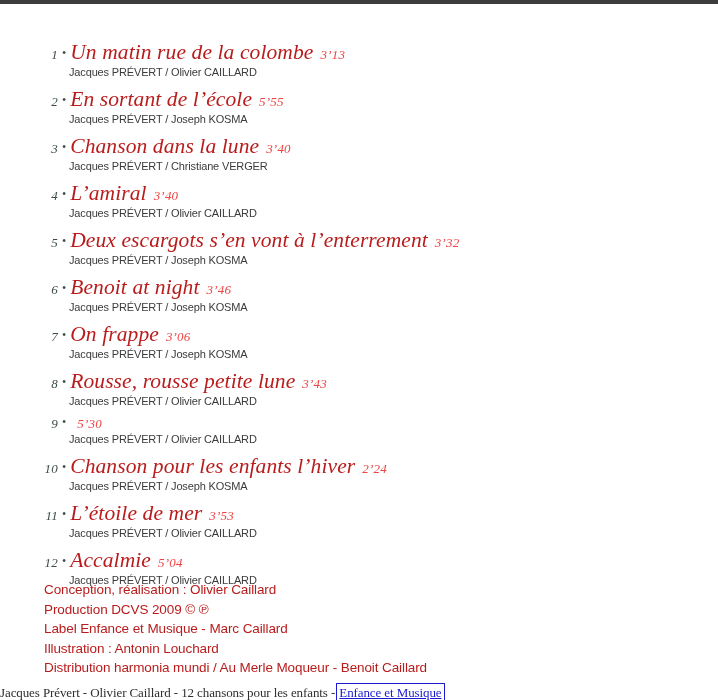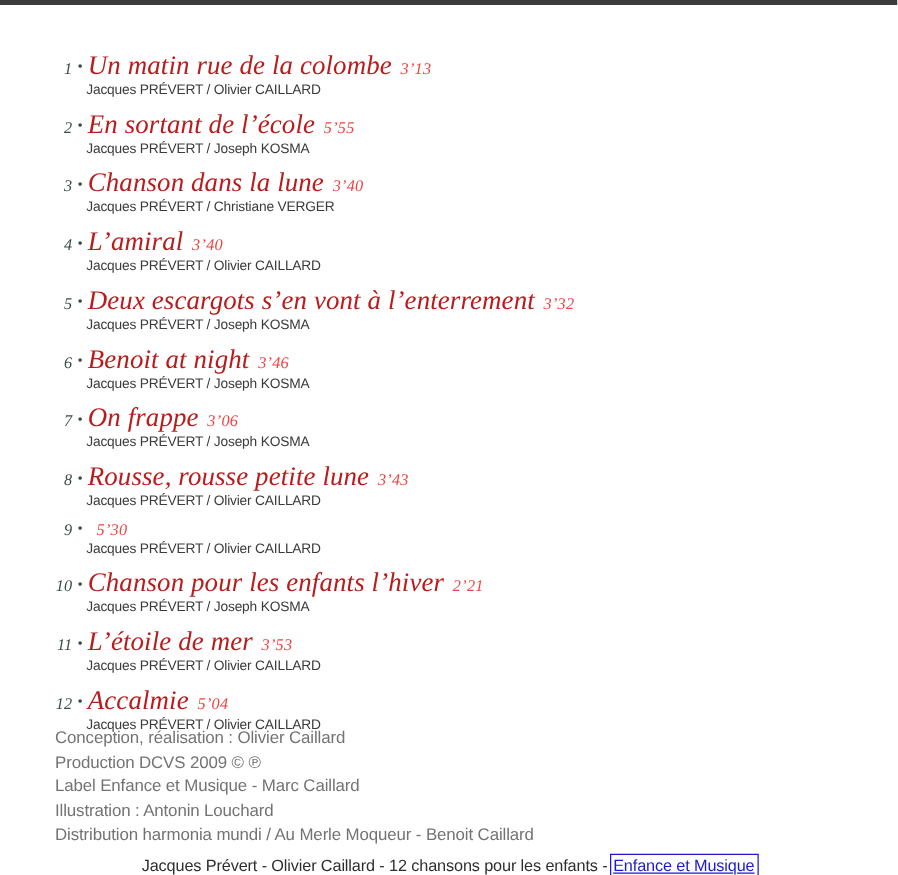--- a/index.html
+++ b/index.html
@@ -104,34 +104,34 @@
   .credits {
     position: absolute;
     left: 44px;
     top: 576px;
     width: 600px;
   }
 
   .credits-line {
     font-family: "Liberation Sans", "DejaVu Sans", sans-serif;
     font-size: 13.5px;
-    color: #737373;
+    color: #b91c1c;
     line-height: 19.5px;
     white-space: nowrap;
     letter-spacing: -0.1px;
   }
 
   
   .footer {
     position: absolute;
     left: 0;
     top: 681px;
     width: 718px;
-    text-align: center;
-    font-family: Liberation Sans, sans-serif;
+    text-align: left;
+    font-family: Liberation Serif, serif;
     font-size: 13px;
     color: #2e2e2e;
     letter-spacing: -0.1px;
     white-space: nowrap;
   }
 
   .footer-link {
     color: #1a1ad0;
     text-decoration: underline;
     outline: 1px solid #1a1ad0;
@@ -226,21 +226,21 @@
           <span class="track-bullet">•</span>
           <span class="track-dur">5’30</span>
         </div>
         <div class="track-credit">Jacques PRÉVERT / Olivier CAILLARD</div>
       </div>
       <div class="track">
         <div class="track-head">
           <span class="track-num">10</span>
           <span class="track-bullet">•</span>
           <span class="track-title">Chanson pour les enfants l’hiver</span>
-          <span class="track-dur">2’21</span>
+          <span class="track-dur">2’24</span>
         </div>
         <div class="track-credit">Jacques PRÉVERT / Joseph KOSMA</div>
       </div>
       <div class="track">
         <div class="track-head">
           <span class="track-num">11</span>
           <span class="track-bullet">•</span>
           <span class="track-title">L’étoile de mer</span>
           <span class="track-dur">3’53</span>
         </div>

